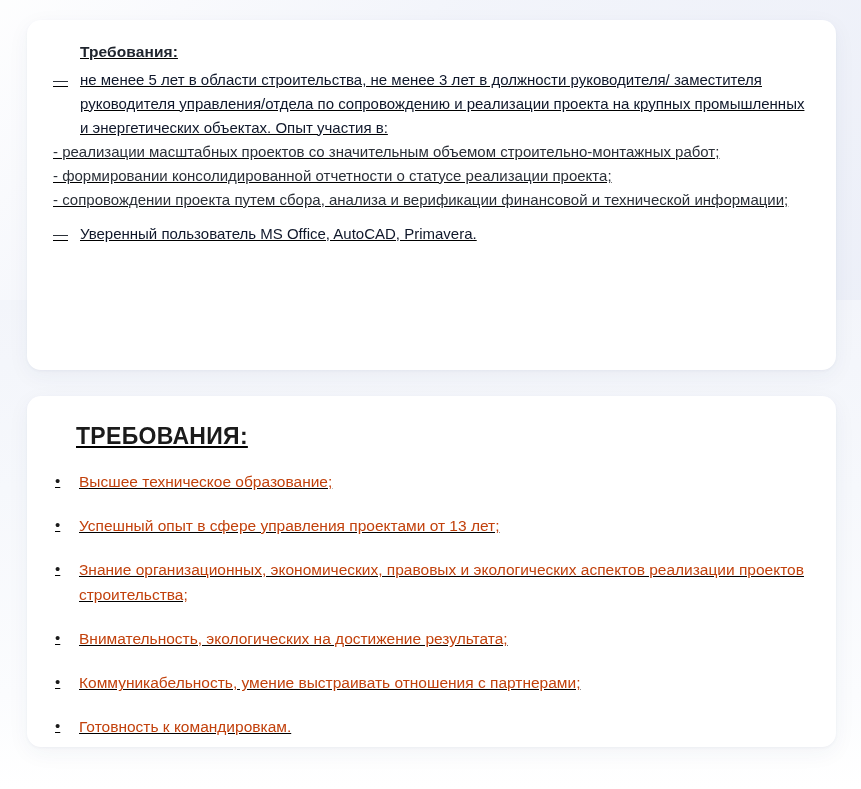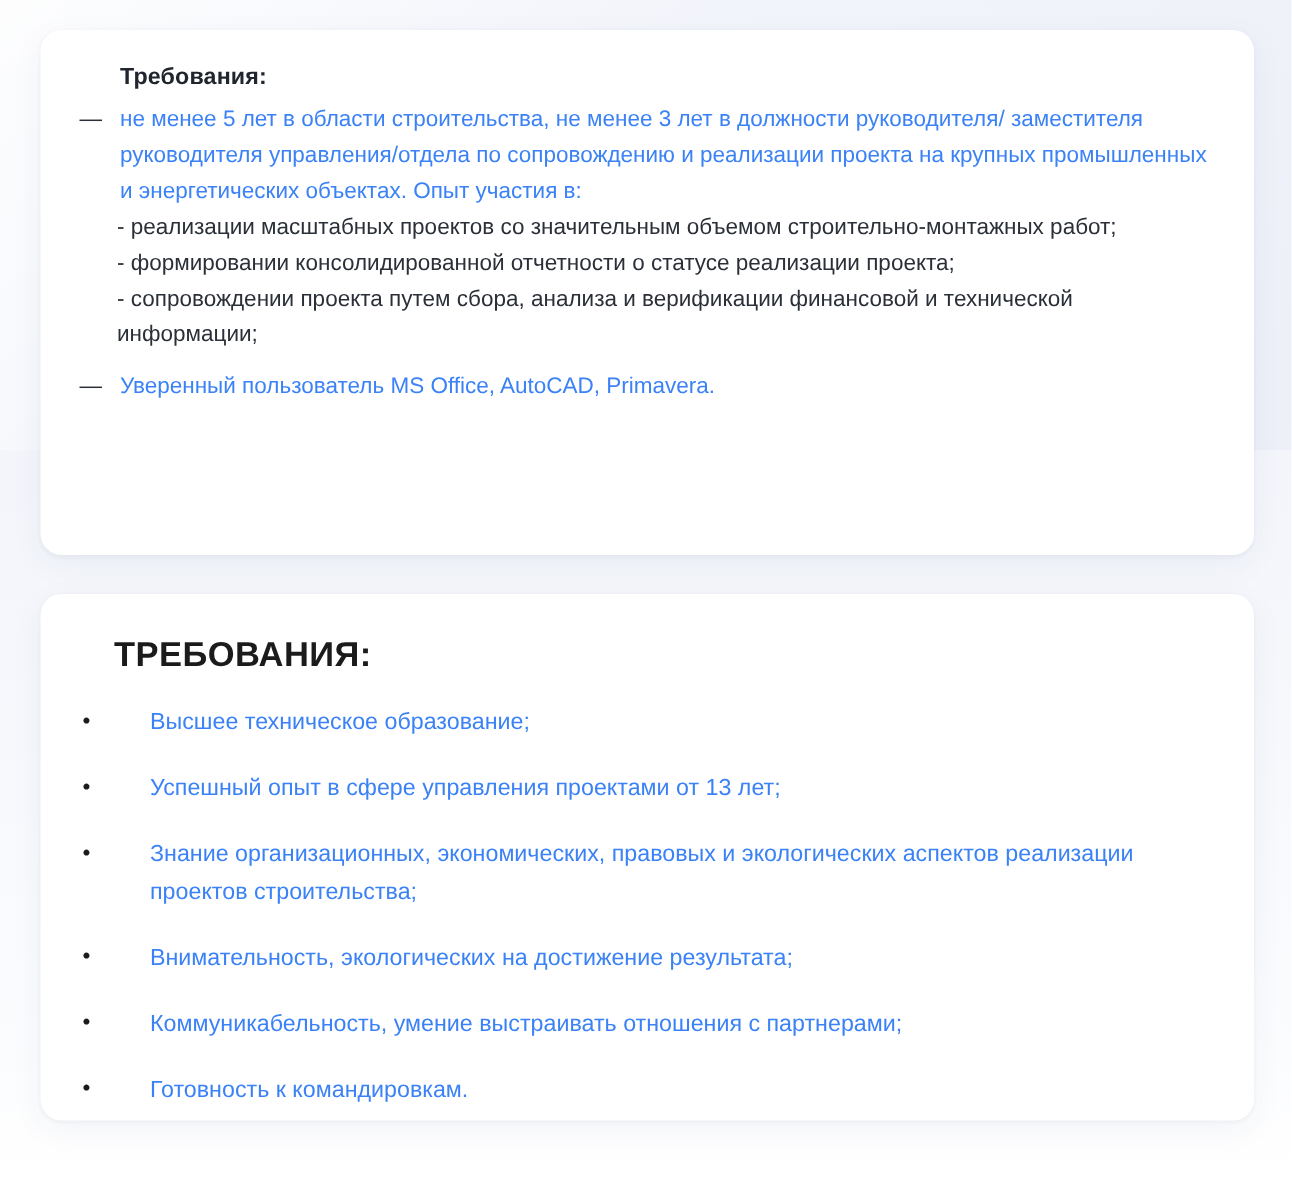--- a/index.html
+++ b/index.html
@@ -34,20 +34,21 @@
     pointer-events: none;
   }
 
   .card {
     position: absolute;
     background: #ffffff;
     border-radius: 14px;
     box-sizing: border-box;
     box-shadow: 0 1px 3px rgba(40, 52, 90, 0.05),
                 0 6px 22px rgba(40, 52, 90, 0.05);
+    text-decoration: underline;
   }
 
   
   #card-one {
     left: 27px;
     top: 20px;
     width: 809px;
     height: 350px;
     padding: 22px 26px 18px 26px;
   }
@@ -80,33 +81,32 @@
   .c1-dash {
     flex: 0 0 auto;
     width: 27px;
     color: #2b3038;
     font-size: 15px;
     line-height: 1.58;
   }
 
   .c1-text {
     flex: 1 1 auto;
-    color: #3b82f6;
+    color: #0f172a;
   }
 
   .c1-sub {
     margin: 0;
     padding: 0;
     list-style: none;
   }
   .c1-sub li {
     color: #2b3038;
     font-size: 15px;
     line-height: 1.58;
-    margin-left: 25px;
   }
 
   
   #card-two {
     left: 27px;
     top: 396px;
     width: 809px;
     height: 351px;
     padding: 26px 30px 24px 24px;
   }
@@ -140,25 +140,24 @@
     text-align: left;
     padding-left: 4px;
     box-sizing: border-box;
     color: #1b1b1b;
     font-size: 15px;
     line-height: 1.62;
   }
 
   .c2-text {
     flex: 1 1 auto;
-    color: #3b82f6;
+    color: #c2410c;
     font-size: 15.5px;
     line-height: 1.62;
     max-width: 735px;
-    margin-left: 21px;
   }
 </style>
 </head>
 <body>
 
 <div id="page">
 
   <div class="card" id="card-one">
 
     <div class="c1-title">Требования:</div>

